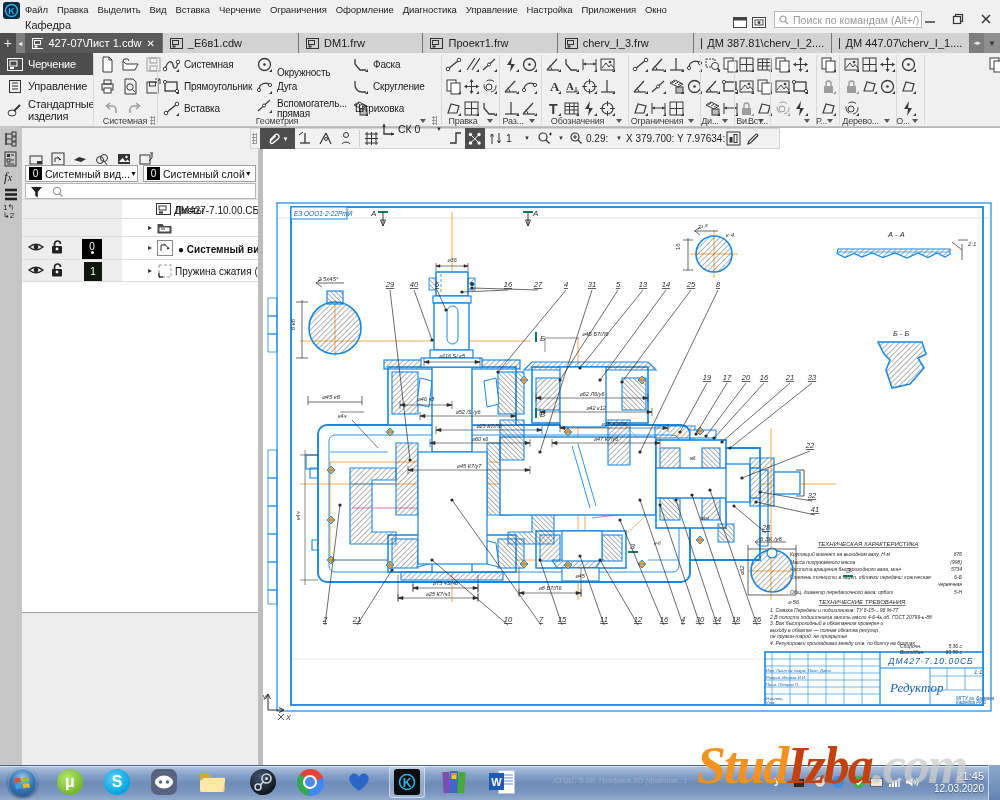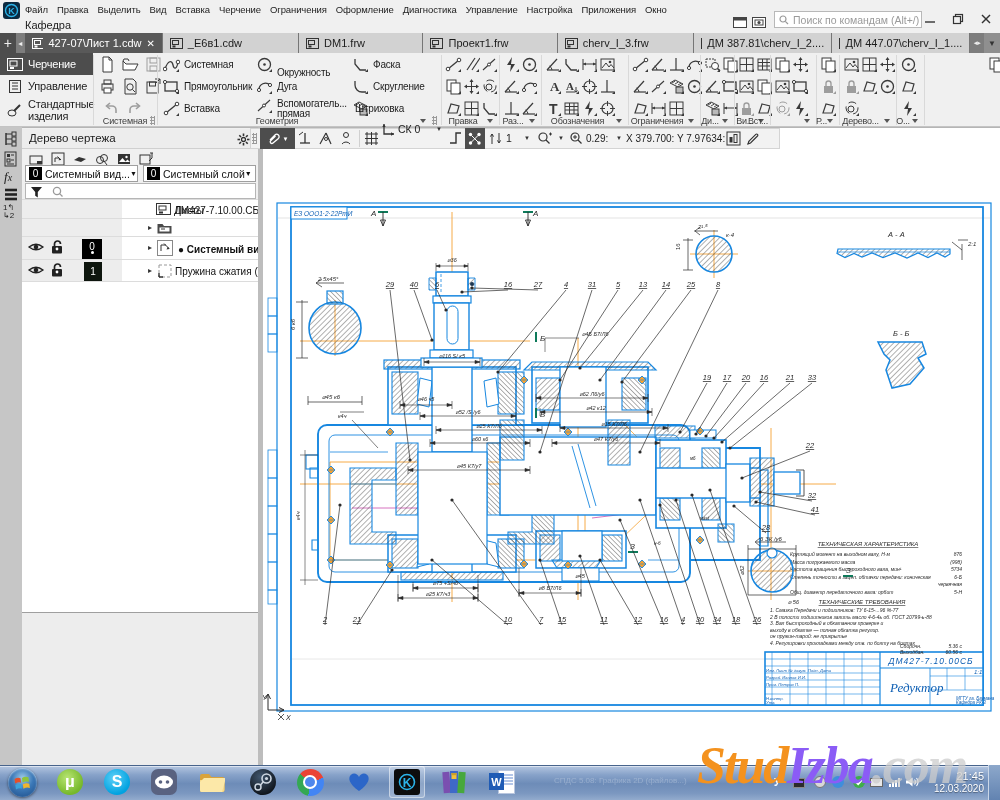--- a/index.html
+++ b/index.html
@@ -700,33 +700,20 @@
     </svg>
 <div class="abs" style="left:4px;top:42px;font-family:'Liberation Serif',serif;font-style:italic;font-size:13px;color:#222">f<span style="font-size:10px">x</span></div>
 <svg class="abs" style="left:4px;top:60px" width="14" height="14">
       <line x1="1" y1="3" x2="13" y2="3" stroke="#222" stroke-width="2.6"></line>
       <line x1="1" y1="7.5" x2="13" y2="7.5" stroke="#222" stroke-width="2.6"></line>
       <line x1="1" y1="12" x2="13" y2="12" stroke="#222" stroke-width="2.6"></line>
     </svg>
 <div class="abs" style="left:3px;top:77px;font-size:8px;color:#222;line-height:8px">1↰<br>↳2</div>
 </div>
 <div id="treepanel" class="abs">
-<div id="treehead" style="font-size:11.5px">Дерево чертежа<svg style="position:absolute;right:8px;top:4px" width="13" height="13">
-        <circle cx="6.5" cy="6.5" r="2" fill="none" stroke="#333" stroke-width="1.3"></circle>
-        <g stroke="#333" stroke-width="1.6">
-          <line x1="6.5" y1="0.5" x2="6.5" y2="3"></line>
-          <line x1="6.5" y1="10" x2="6.5" y2="12.5"></line>
-          <line x1="0.5" y1="6.5" x2="3" y2="6.5"></line>
-          <line x1="10" y1="6.5" x2="12.5" y2="6.5"></line>
-          <line x1="2.3" y1="2.3" x2="4" y2="4"></line>
-          <line x1="9" y1="9" x2="10.7" y2="10.7"></line>
-          <line x1="10.7" y1="2.3" x2="9" y2="4"></line>
-          <line x1="4" y1="9" x2="2.3" y2="10.7"></line>
-        </g>
-      </svg></div>
 <svg class="abs" style="left:7px;top:23.5px" width="14" height="14">
       <rect x="1" y="4" width="12" height="8" fill="none" stroke="#333"></rect>
       <rect x="8" y="9" width="5" height="3" fill="#333"></rect>
     </svg>
 <svg class="abs" style="left:29px;top:23.5px" width="14" height="14">
       <rect x="1" y="1" width="12" height="12" fill="none" stroke="#333"></rect>
       <path d="M4 10 V6 h4 M6.5 4.5 L10 8" fill="none" stroke="#333"></path>
       <path d="M10 8 l-2.5 0.3 1.2 -2.2 z" fill="#333"></path>
     </svg>
 <svg class="abs" style="left:51px;top:23.5px" width="14" height="14">
@@ -1524,12 +1511,12 @@
     <rect x="4" y="6" width="2" height="5" fill="#fff"></rect>
     <rect x="7" y="4" width="2" height="7" fill="#fff"></rect>
     <rect x="10" y="2" width="2" height="9" fill="#dadada"></rect>
   </svg>
 <svg class="abs" style="left:905px;top:776px" width="14" height="12">
     <path d="M1 4.5 h3 l3.5 -3 v9 l-3.5 -3 h-3 z" fill="#fff"></path>
     <path d="M9.5 3.5 a4 4 0 0 1 0 5 M11.5 2 a6.5 6.5 0 0 1 0 8" fill="none" stroke="#fff" stroke-width="1.1"></path>
   </svg>
 <div class="abs" style="left:932px;top:770px;width:52px;text-align:right;color:#fff;font-size:11px;text-shadow:0 1px 1px rgba(0,0,0,.4)">21:45<br><span style="font-size:10px">12.03.2020</span></div>
 <div class="abs" style="left:988px;top:765px;width:12px;height:35px;background:linear-gradient(#8da8cb,#6283b1);border-left:1px solid #c9d6e8"></div>
-<div id="watermark" class="abs"><span style="color:#f4921e">Stud</span><span style="color:#8b5cf6">Izba</span><span style="color:#cdcdcd;opacity:.75">.com</span></div>
+<div id="watermark" class="abs"><span style="color:#f4921e">Stud</span><span style="color:#c2410c">Izba</span><span style="color:#cdcdcd;opacity:.75">.com</span></div>
 </body></html>

